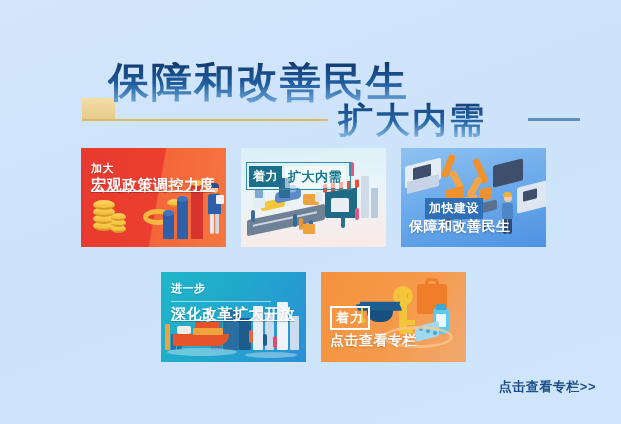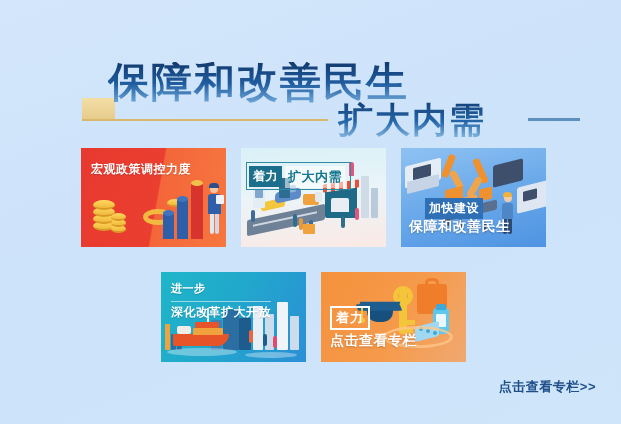--- a/index.html
+++ b/index.html
@@ -114,21 +114,21 @@
   }
   .card-text {
     position: absolute;
     z-index: 5;
     color: #fff;
     font-weight: bold;
     line-height: 1.25;
     text-shadow: 0 1px 1px rgba(0,0,0,.18);
   }
   .t-sm { font-size: 11px; letter-spacing: .5px; }
-  .t-lg { font-size: 12px; letter-spacing: .5px; }
+  .t-lg { font-size: 15px; letter-spacing: .5px; text-decoration: underline; }
 
   
   .c1 { background: linear-gradient(100deg, #e8392e 0%, #ea3f30 52%, #f4663a 53%, #f6773f 100%); }
   .c1 .card-text { left: 10px; top: 14px; }
   .coin-col { position: absolute; }
   .coin {
     position: absolute;
     width: 22px; height: 8px;
     border-radius: 50%;
     background: linear-gradient(180deg, #ffd85e 0%, #f0b93c 100%);
@@ -324,20 +324,21 @@
         <div class="person" style="left:126px; bottom:8px; width:16px; height:54px;">
           <div class="p-head" style="left:3px; top:0; background:#f2c7a5;"></div>
           <div class="shape" style="left:2px; top:-2px; width:10px; height:5px; background:#2b4f8a; border-radius:4px 4px 0 0;"></div>
           <div class="p-body" style="left:1px; top:9px; width:13px; height:20px; background:#2f5fa8;"></div>
           <div class="shape" style="left:9px; top:10px; width:8px; height:9px; background:#eef3fa; border-radius:1px;"></div>
           <div class="p-leg" style="left:3px; top:29px; height:20px; background:#dfe6ef;"></div>
           <div class="p-leg" style="left:8px; top:29px; height:20px; background:#cfd8e4;"></div>
         </div>
       </div>
       <div class="card-text">
+        <div class="t-sm">加大</div>
         <div class="t-lg">宏观政策调控力度</div>
       </div>
     </div>
 
     <div class="card c2">
       <div class="card-art">
 
         <div class="shape" style="left:6px; top:64px; width:78px; height:16px; background:#6f8196; transform:skewY(-12deg); border-radius:2px;"></div>
         <div class="shape" style="left:12px; top:70px; width:64px; height:2px; background:#cfd8e2; transform:skewY(-12deg);"></div>
 

